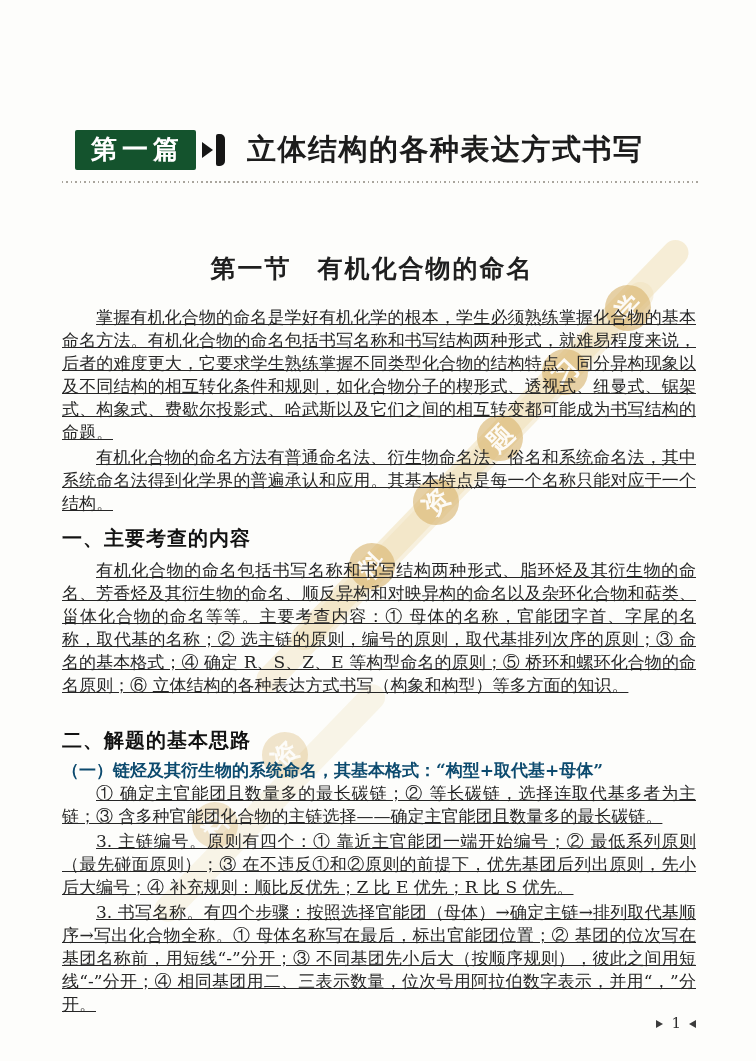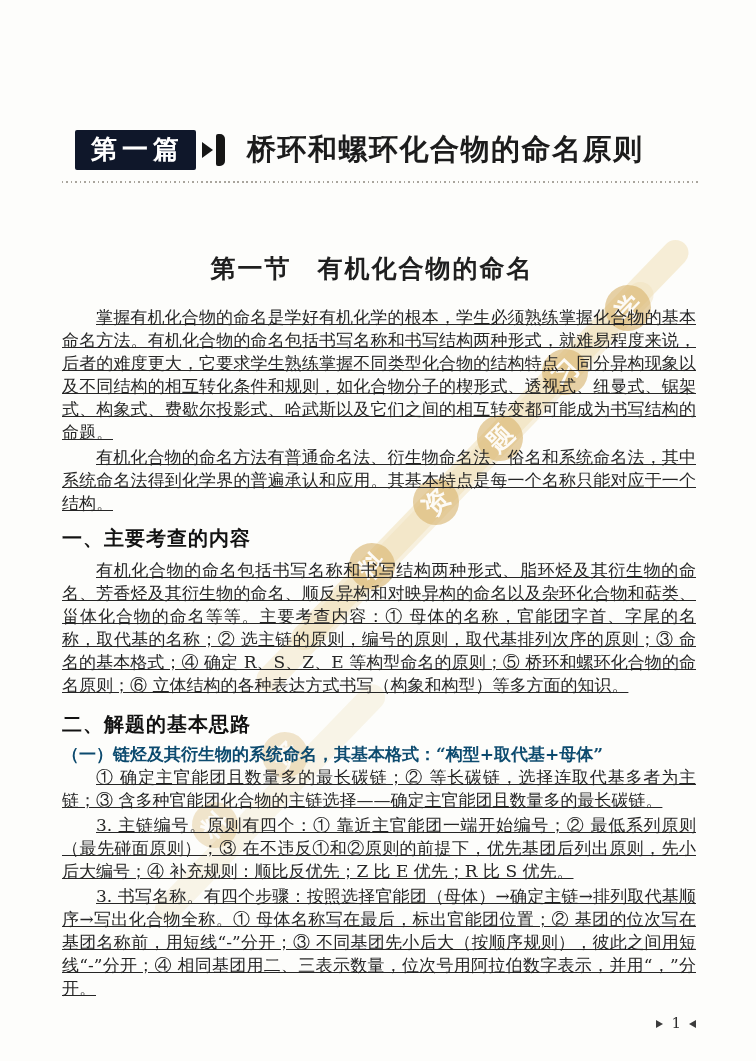--- a/index.html
+++ b/index.html
@@ -28,21 +28,21 @@
     transform:rotate(-46deg);
   }
   .wm-faint{opacity:.55;}
   
   .header-row{
     position:absolute;z-index:1;left:75px;top:130px;right:40px;
     display:flex;align-items:center;
     font-family:"DejaVu Sans","Liberation Sans",sans-serif;
   }
   .part-badge{
-    background:#0f172a;color:#ffffff;
+    background:#14532d;color:#ffffff;
     font-size:26px;font-weight:bold;letter-spacing:5px;
     padding:5px 12px 6px 16px;border-radius:2px;
     line-height:1.1;
   }
   .badge-mark{display:flex;align-items:center;margin-left:6px;}
   .badge-mark .tri{
     width:0;height:0;
     border-left:11px solid #161616;
     border-top:8px solid transparent;
     border-bottom:8px solid transparent;
@@ -73,21 +73,21 @@
     position:absolute;z-index:1;left:62px;top:306px;width:634px;
     font-size:17px;line-height:23px;text-align:justify;
   }
   .content p{margin:0 0 2px 0;text-indent:2em;text-decoration:underline;}
   .h2{
     font-family:Liberation Serif, serif;
     font-size:20px;font-weight:bold;color:#121212;
     line-height:22px;letter-spacing:1px;
   }
   .h2-first{margin:12px 0 10px 0;}
-  .h2-second{margin:16px 0 8px 0;}
+  .h2-second{margin:32px 0 8px 0;}
   .h3{
     font-weight:bold;color:#0c4a6e;line-height:22px;margin:0 0 1px 0;
   }
   
   .footer{
     position:absolute;z-index:1;right:60px;top:1016px;
     display:flex;align-items:center;gap:8px;
   }
   .pg-num{font-size:15px;color:#2e2e2e;line-height:1;}
   .tri-right{width:0;height:0;border-left:7px solid #3c3c3c;border-top:4px solid transparent;border-bottom:4px solid transparent;}
@@ -108,21 +108,21 @@
   <div class="wm wm-stamp" style="left:349px;top:543px;">料</div>
   <div class="wm wm-stamp wm-faint" style="left:262px;top:732px;">资</div>
   <div class="wm wm-stamp wm-faint" style="left:192px;top:802px;">料</div>
 
   <div class="header-row">
     <div class="part-badge">第一篇</div>
     <div class="badge-mark">
       <div class="tri"></div>
       <div class="bar"></div>
     </div>
-    <div class="part-title">桥环和螺环化合物的命名原则</div>
+    <div class="part-title">立体结构的各种表达方式书写</div>
   </div>
   <div class="dotted-divider"></div>
 
   <div class="section-title">
     <span>第一节</span><span class="gap"></span><span>有机化合物的命名</span>
   </div>
 
   <div class="content">
     <p>掌握有机化合物的命名是学好有机化学的根本，学生必须熟练掌握化合物的基本命名方法。有机化合物的命名包括书写名称和书写结构两种形式，就难易程度来说，后者的难度更大，它要求学生熟练掌握不同类型化合物的结构特点、同分异构现象以及不同结构的相互转化条件和规则，如化合物分子的楔形式、透视式、纽曼式、锯架式、构象式、费歇尔投影式、哈武斯以及它们之间的相互转变都可能成为书写结构的命题。</p>
     <p>有机化合物的命名方法有普通命名法、衍生物命名法、俗名和系统命名法，其中系统命名法得到化学界的普遍承认和应用。其基本特点是每一个名称只能对应于一个结构。</p>

